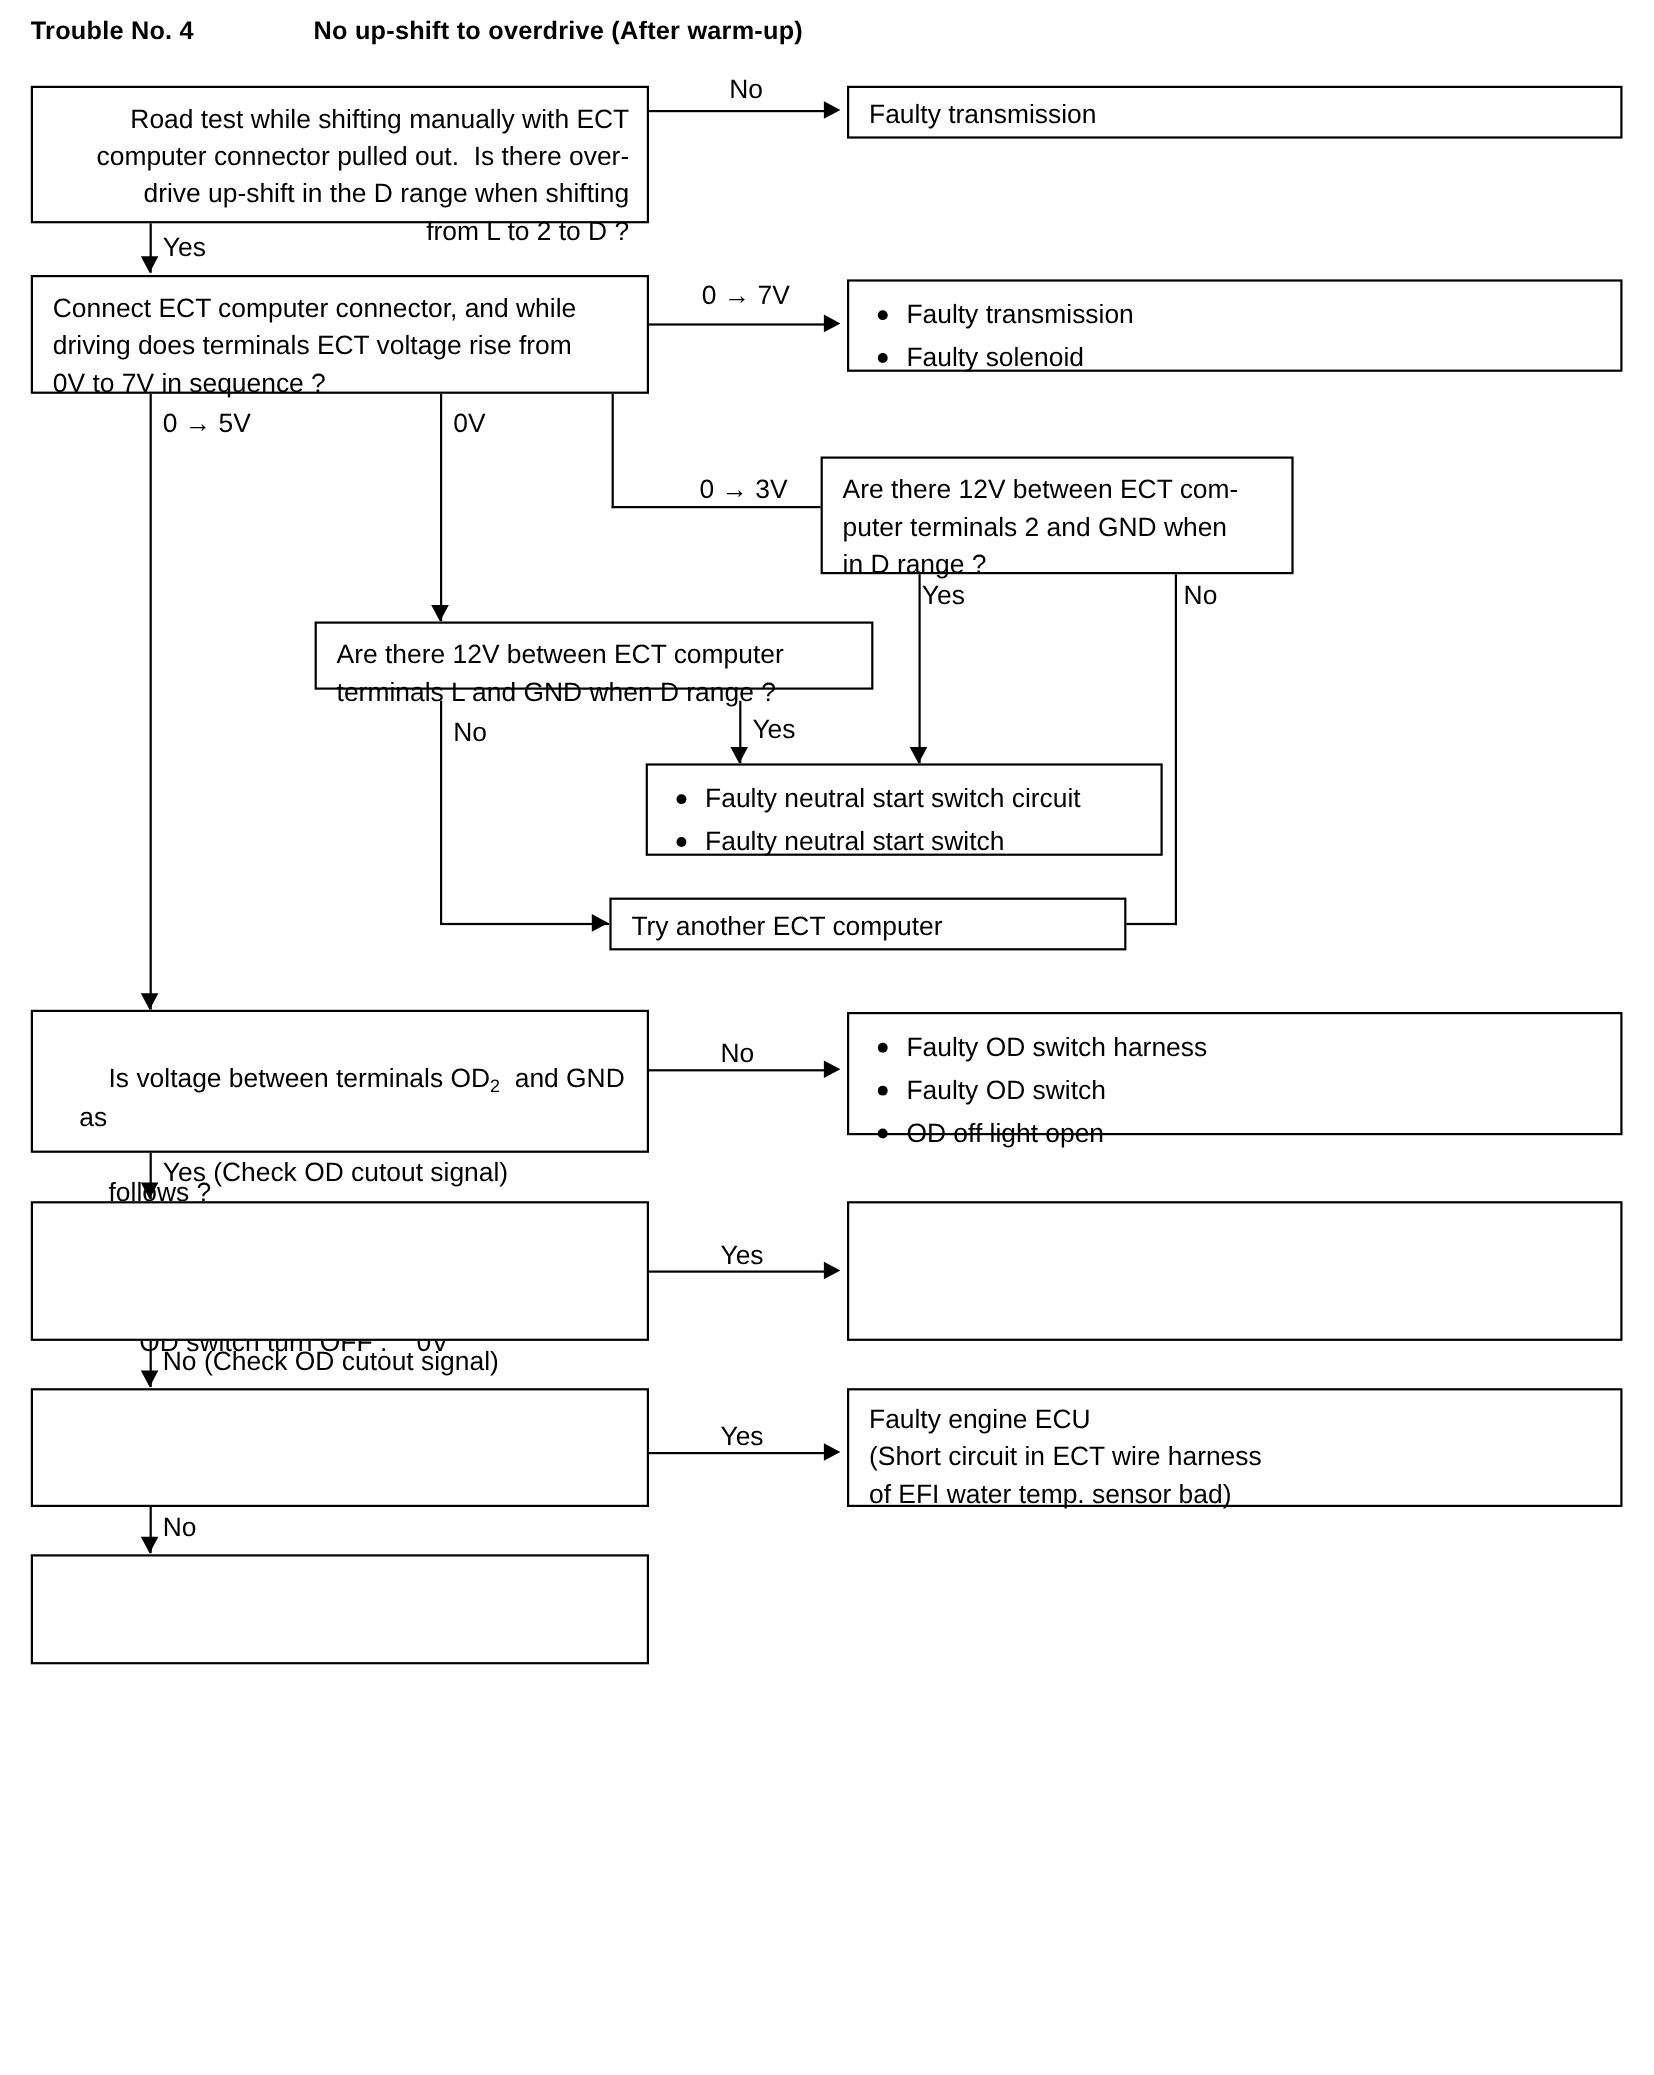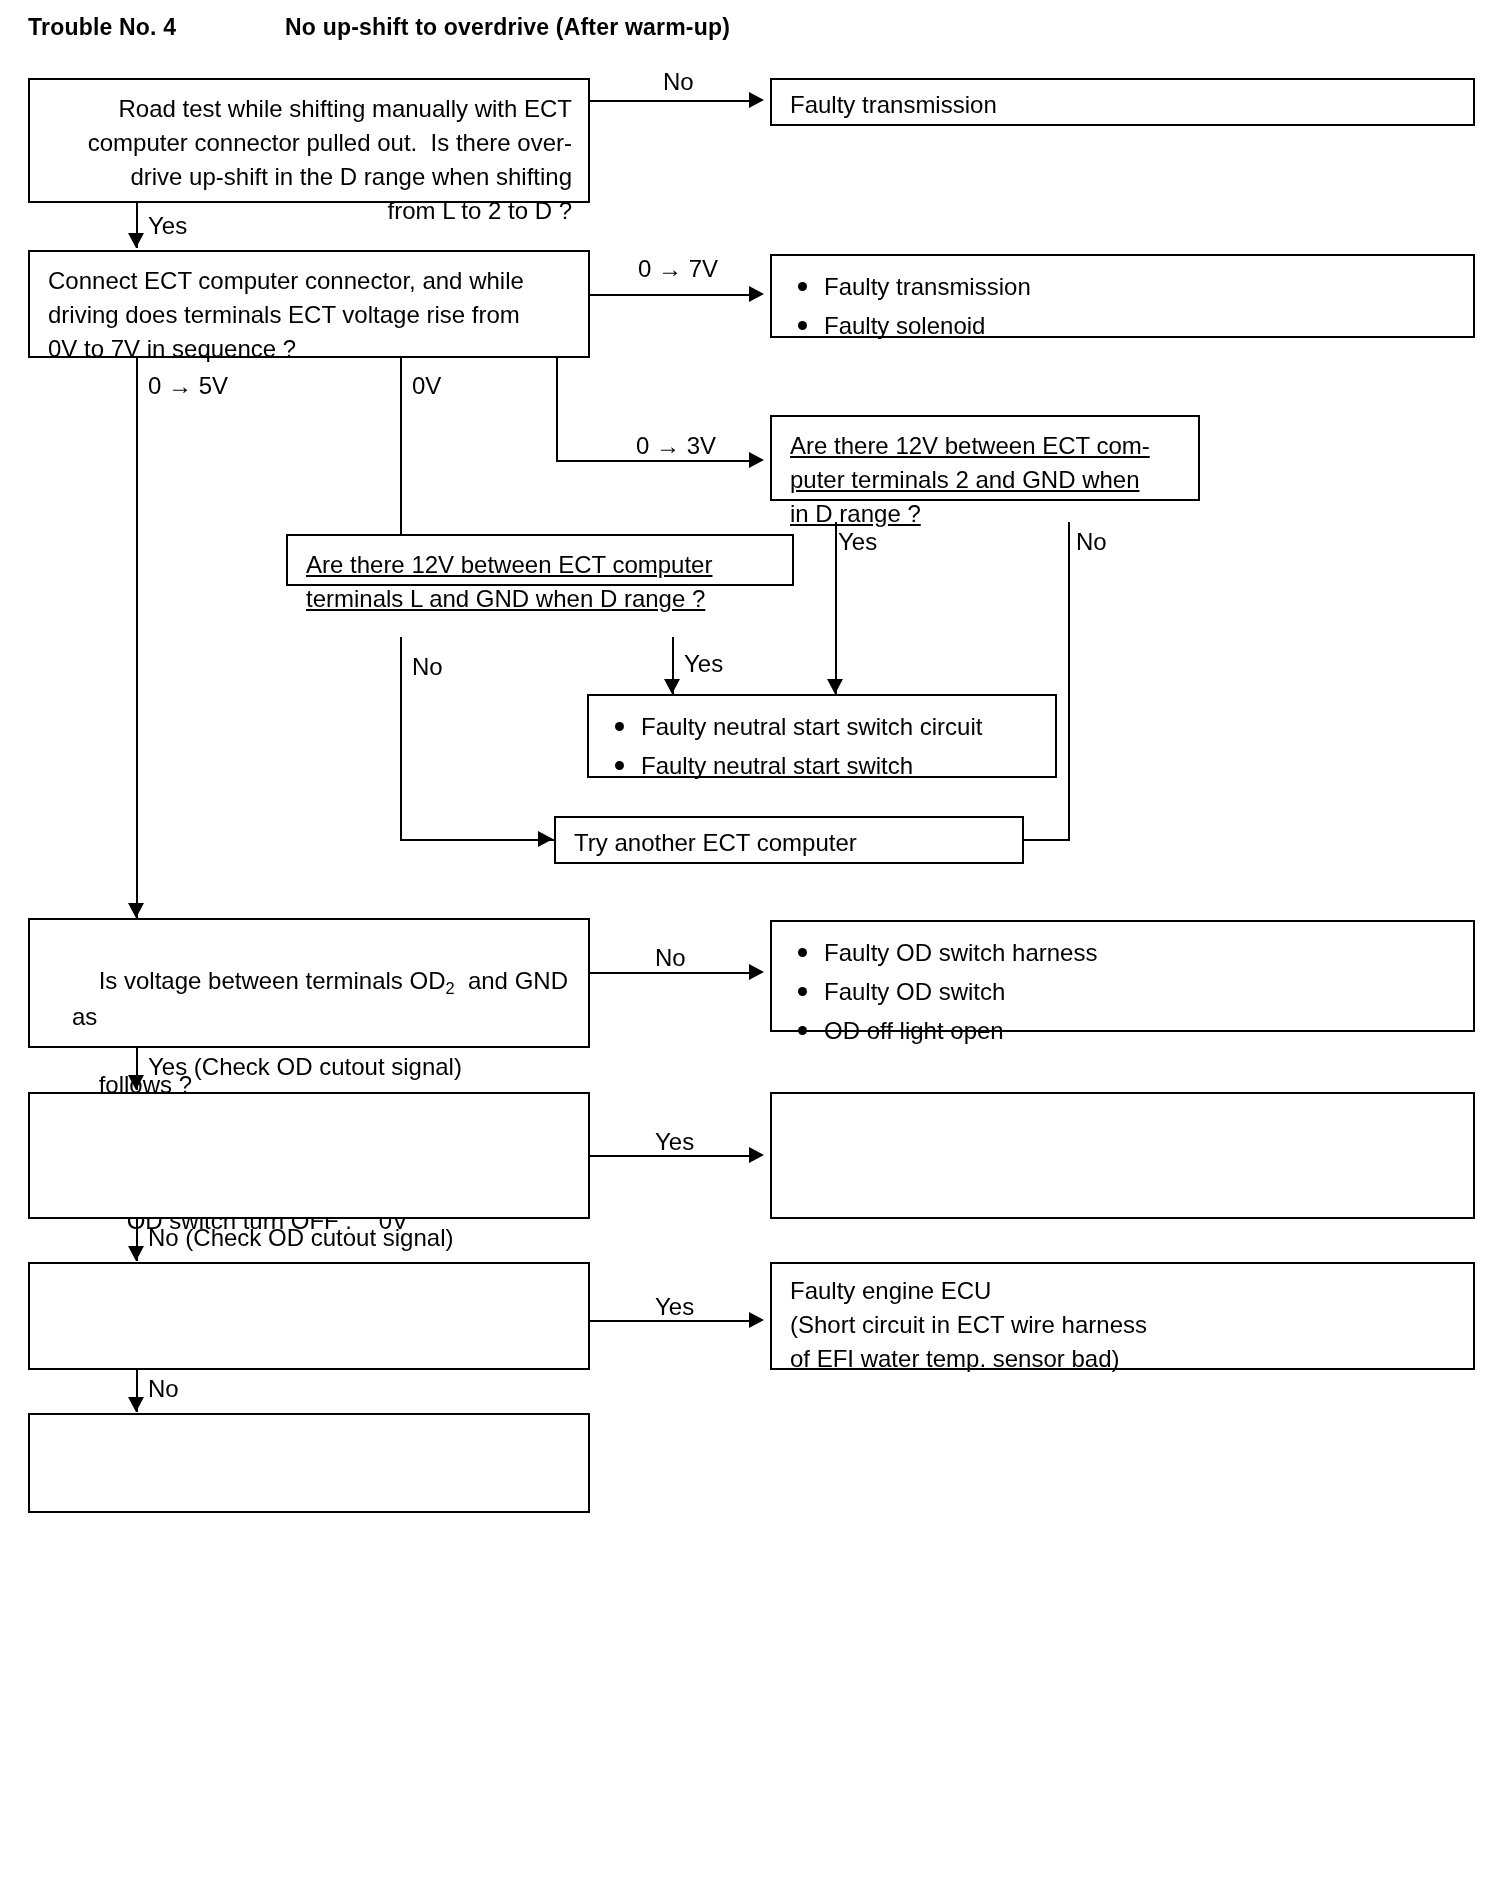--- a/index.html
+++ b/index.html
@@ -151,34 +151,34 @@
 
   <div class="vline" style="left:400px; top:358px; height:207px;"></div>
   <div class="arrow-d" style="left:392px; top:550px;"></div>
   <div class="lbl" style="left:412px; top:372px;">0V</div>
 
   <div class="vline" style="left:556px; top:358px; height:104px;"></div>
   <div class="hline" style="left:556px; top:460px; width:194px;"></div>
   <div class="arrow-r" style="left:749px; top:452px;"></div>
   <div class="lbl" style="left:636px; top:432px;">0 → 3V</div>
 
-  <div class="box" style="left:770px; top:415px; width:430px; height:86px;text-decoration:underline;">Are there 12V between ECT com-
+  <div class="box" style="left:746px; top:415px; width:430px; height:107px;">Are there 12V between ECT com-
 puter terminals 2 and GND when
 in D range ?</div>
 
   <div class="vline" style="left:835px; top:522px; height:172px;"></div>
   <div class="arrow-d" style="left:827px; top:679px;"></div>
   <div class="lbl" style="left:838px; top:528px;">Yes</div>
 
   <div class="vline" style="left:1068px; top:522px; height:319px;"></div>
   <div class="hline" style="left:1000px; top:839px; width:70px;"></div>
   <div class="arrow-l" style="left:999px; top:831px;"></div>
   <div class="lbl" style="left:1076px; top:528px;">No</div>
 
-  <div class="box" style="left:286px; top:534px; width:508px; height:52px;text-decoration:underline;">Are there 12V between ECT computer
+  <div class="box" style="left:286px; top:565px; width:508px; height:62px;">Are there 12V between ECT computer
 terminals L and GND when D range ?</div>
 
   <div class="vline" style="left:400px; top:637px; height:202px;"></div>
   <div class="hline" style="left:400px; top:839px; width:154px;"></div>
   <div class="arrow-r" style="left:538px; top:831px;"></div>
   <div class="lbl" style="left:412px; top:653px;">No</div>
 
   <div class="vline" style="left:672px; top:637px; height:57px;"></div>
   <div class="arrow-d" style="left:664px; top:679px;"></div>
   <div class="lbl" style="left:684px; top:650px;">Yes</div>

